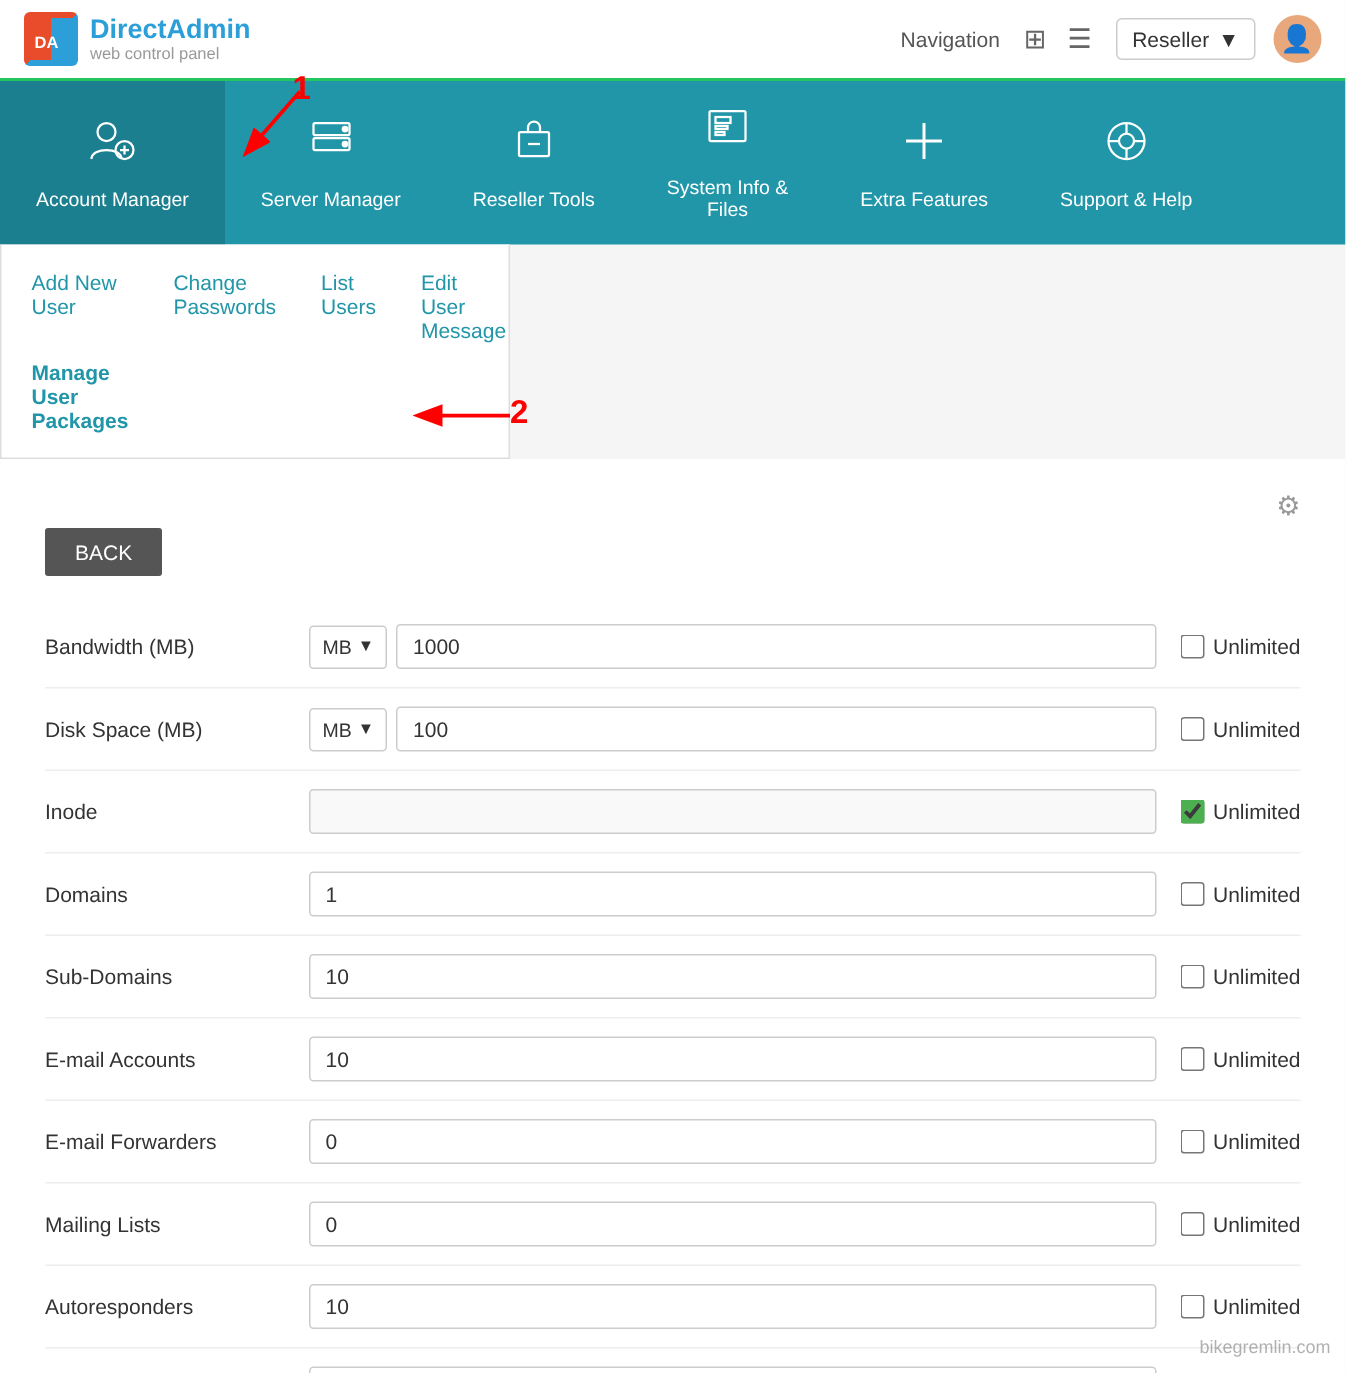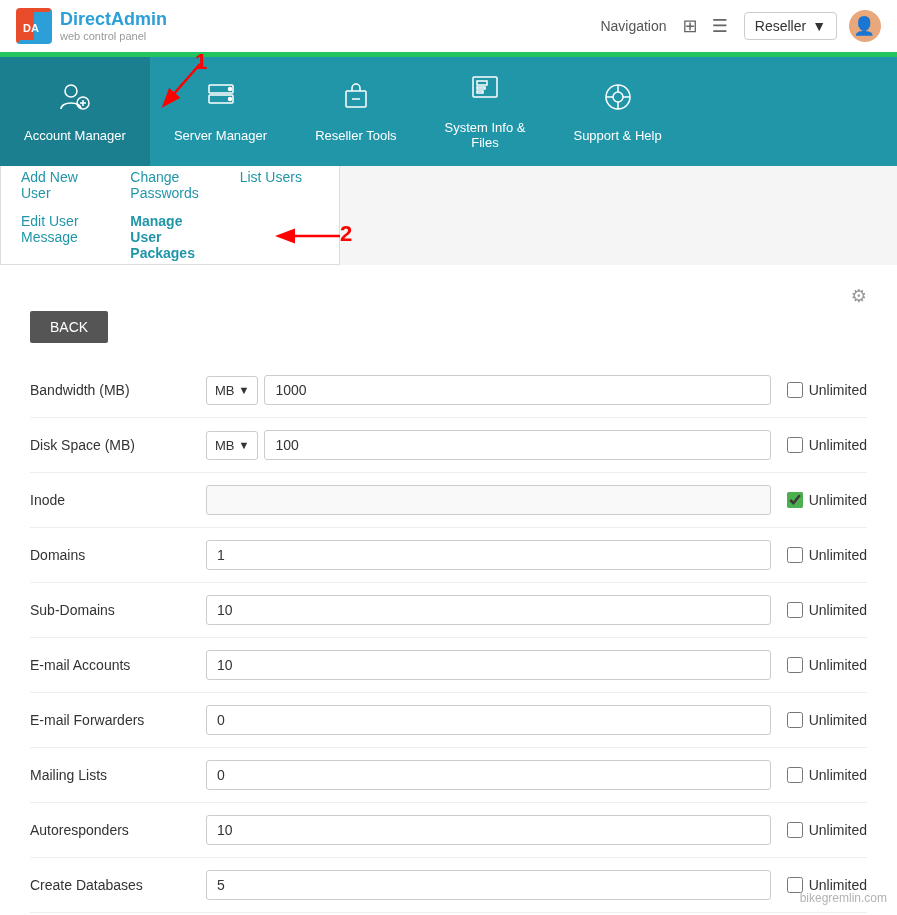--- a/index.html
+++ b/index.html
@@ -4,21 +4,21 @@
   <style>
     * { box-sizing: border-box; margin: 0; padding: 0; }
     body { font-family: Arial, sans-serif; font-size: 14px; background: #f5f5f5; color: #333; width: 897px; }
 
     
     .top-header {
       background: #fff;
       display: flex;
       align-items: center;
       padding: 8px 16px;
-      border-bottom: 5px solid #22c55e;
+      border-bottom: 2px solid #22c55e;
       justify-content: space-between;
     }
     .logo-area { display: flex; align-items: center; gap: 8px; }
     .logo-icon {
       width: 36px; height: 36px;
       background: linear-gradient(135deg, #e84c2b 50%, #2d9fd8 50%);
       border-radius: 4px;
       display: flex; align-items: center; justify-content: center;
       color: white; font-weight: bold; font-size: 14px;
     }
@@ -188,34 +188,43 @@
           <rect x="8" y="8" width="10" height="4"></rect>
           <rect x="8" y="14" width="8" height="2"></rect>
           <rect x="8" y="18" width="6" height="2"></rect>
         </svg>
       </span>
       <span class="nav-label-text" style="white-space: pre-line;">System Info &amp;
 Files</span>
     </button>
     <button class="nav-item">
       <span class="nav-icon">
+        <svg width="32" height="32" viewBox="0 0 32 32" fill="none" stroke="white" stroke-width="2">
+          <line x1="16" y1="4" x2="16" y2="28"></line>
+          <line x1="4" y1="16" x2="28" y2="16"></line>
+        </svg>
+      </span>
+      <span class="nav-label-text">Extra Features</span>
+    </button>
+    <button class="nav-item">
+      <span class="nav-icon">
         <svg width="32" height="32" viewBox="0 0 32 32" fill="none" stroke="white" stroke-width="1.5">
           <circle cx="16" cy="16" r="12"></circle>
           <circle cx="16" cy="16" r="5"></circle>
           <line x1="16" y1="4" x2="16" y2="11"></line>
           <line x1="16" y1="21" x2="16" y2="28"></line>
           <line x1="4" y1="16" x2="11" y2="16"></line>
           <line x1="21" y1="16" x2="28" y2="16"></line>
         </svg>
       </span>
       <span class="nav-label-text">Support &amp; Help</span>
     </button>
   </div>
 
-  <div style="background:white; border:1px solid #ddd; border-top:none; display:grid; grid-template-columns:1fr 1fr 1fr; padding:0 20px; gap:6px 30px; width:340px;">
+  <div style="background:white; border:1px solid #ddd; border-top:none; display:grid; grid-template-columns:1fr 1fr 1fr 1fr; padding:14px 20px; gap:6px 30px; width:340px;">
     <a style="color:#2196a8; text-decoration:none; font-size:14px; padding:3px 0; cursor:pointer;">Add New User</a>
     <a style="color:#2196a8; text-decoration:none; font-size:14px; padding:3px 0; cursor:pointer;">Change Passwords</a>
     <a style="color:#2196a8; text-decoration:none; font-size:14px; padding:3px 0; cursor:pointer;">List Users</a>
     <a style="color:#2196a8; text-decoration:none; font-size:14px; padding:3px 0; cursor:pointer;">Edit User Message</a>
     <a style="color:#2196a8; text-decoration:none; font-size:14px; padding:3px 0; cursor:pointer; font-weight:bold;">Manage User Packages</a>
   </div>
 
   <div style="position:absolute; bottom:18px; left:340px; color:red; font-size:22px; font-weight:bold; z-index:200; pointer-events:none;">
     <span>2</span>
     <svg width="80" height="50" style="position:absolute; top:-10px; left:-75px;" viewBox="0 0 80 50">

